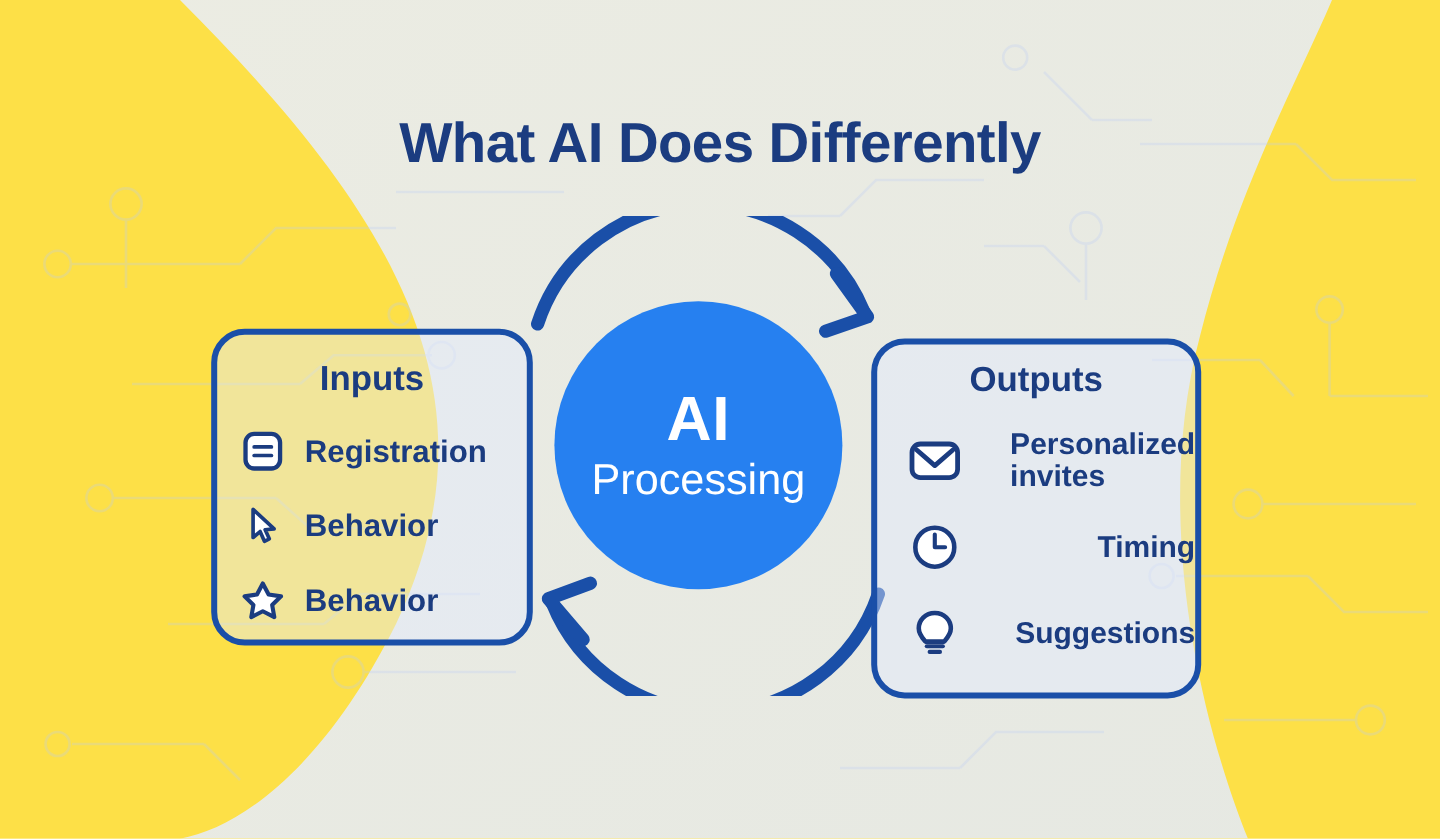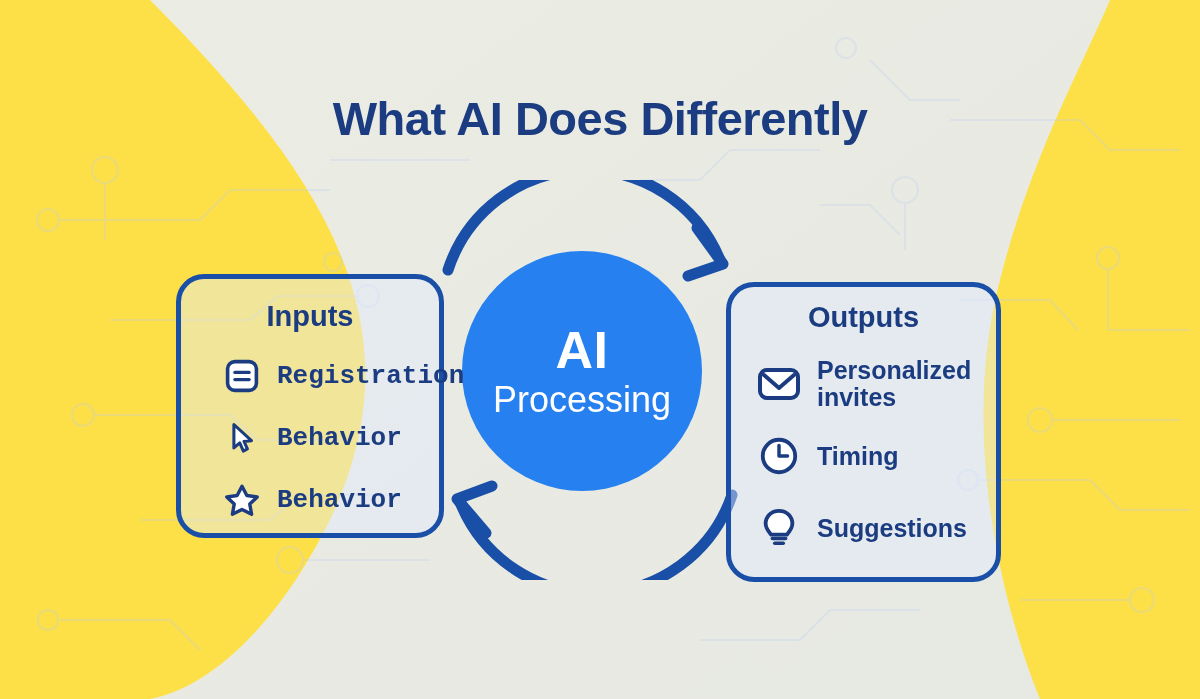--- a/index.html
+++ b/index.html
@@ -77,22 +77,22 @@
   }
 
   #panel-outputs .rows { margin-top: 16px; }
 
   .row {
     display: flex;
     align-items: center;
     gap: 14px;
   }
 
-  #panel-inputs .row  { padding-left: 40px; height: 62px; font-family: Liberation Mono, monospace; }
-  #panel-outputs .row { padding-left: 24px; height: 72px; }
+  #panel-inputs .row  { padding-left: 17px; height: 62px; }
+  #panel-outputs .row { padding-left: 24px; height: 72px; justify-content: space-between; }
 
   .row-icon {
     flex: 0 0 auto;
     width: 42px;
     height: 42px;
     display: flex;
     align-items: center;
     justify-content: center;
   }
 

